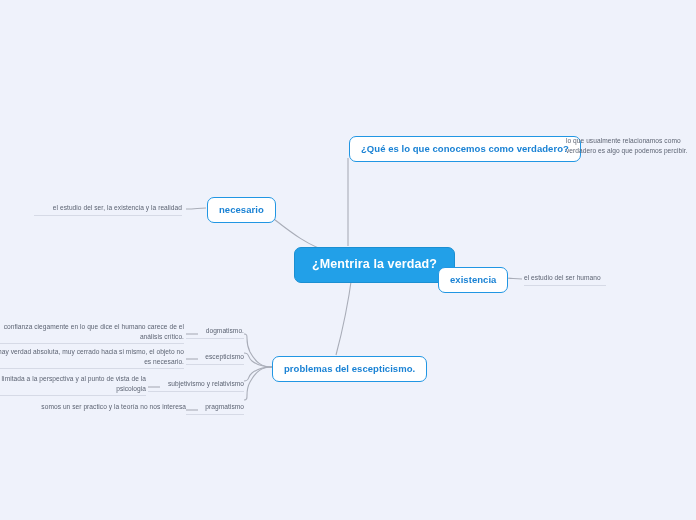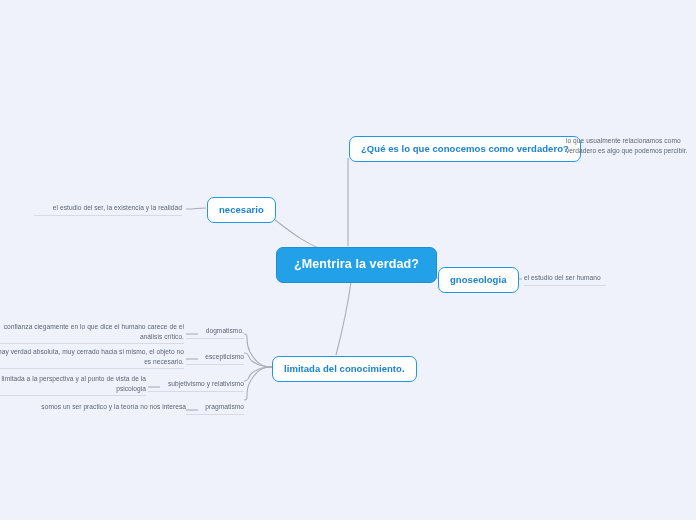--- a/index.html
+++ b/index.html
@@ -96,32 +96,32 @@
       <path d="M 272 367 C 262 367 257 369 252 373 C 247 377 250 381 244 381"></path>
       <path d="M 272 367 C 262 367 256 371 250 382 C 244 393 250 400 244 400"></path>
 
       <path d="M 198 334 C 192 334 192 334 186 334"></path>
       <path d="M 198 359 C 192 359 192 359 186 359"></path>
       <path d="M 160 387 C 154 387 154 387 148 387"></path>
       <path d="M 198 410 C 192 410 192 410 186 410"></path>
     </g>
   </svg>
 
-  <div class="node node-root" style="left:276px; top:247px;">¿Mentrira la verdad?</div>
+  <div class="node node-root" style="left:294px; top:247px;">¿Mentrira la verdad?</div>
 
   <div class="node node-branch" style="left:349px; top:136px;">¿Qué es lo que conocemos como verdadero?</div>
   <div class="leaf no-rule" style="left:566px; top:136px; width:140px; white-space:normal;">lo que usualmente relacionamos como verdadero es algo que podemos percibir.</div>
 
   <div class="node node-branch" style="left:207px; top:197px;">necesario</div>
   <div class="leaf align-right" style="left:34px; top:203px; width:148px;">el estudio del ser, la existencia y la realidad</div>
 
-  <div class="node node-branch" style="left:438px; top:267px;">gnoseologia</div>
+  <div class="node node-branch" style="left:438px; top:267px;">existencia</div>
   <div class="leaf" style="left:524px; top:273px; width:82px;">el estudio del ser humano</div>
 
-  <div class="node node-branch" style="left:272px; top:356px;">limitada del conocimiento.</div>
+  <div class="node node-branch" style="left:272px; top:356px;">problemas del escepticismo.</div>
 
   <div class="leaf align-right" style="left:186px; top:326px; width:58px;">dogmatismo.</div>
   <div class="leaf align-right" style="left:186px; top:352px; width:58px;">escepticismo</div>
   <div class="leaf align-right" style="left:148px; top:379px; width:96px;">subjetivismo y relativismo</div>
   <div class="leaf align-right" style="left:186px; top:402px; width:58px;">pragmatismo</div>
 
   <div class="leaf align-right" style="left:-14px; top:322px; width:198px; white-space:normal;">confianza ciegamente en lo que dice el humano carece de el análisis crítico.</div>
   <div class="leaf align-right" style="left:-14px; top:347px; width:198px; white-space:normal;">no hay verdad absoluta, muy cerrado hacia si mismo, el objeto no es necesario.</div>
   <div class="leaf align-right" style="left:-56px; top:374px; width:202px; white-space:normal;">la verdad esta limitada a la perspectiva y al punto de vista de la psicologia</div>
   <div class="leaf align-right no-rule" style="left:38px; top:402px; width:148px;">somos un ser practico y la teoría no nos interesa</div>

